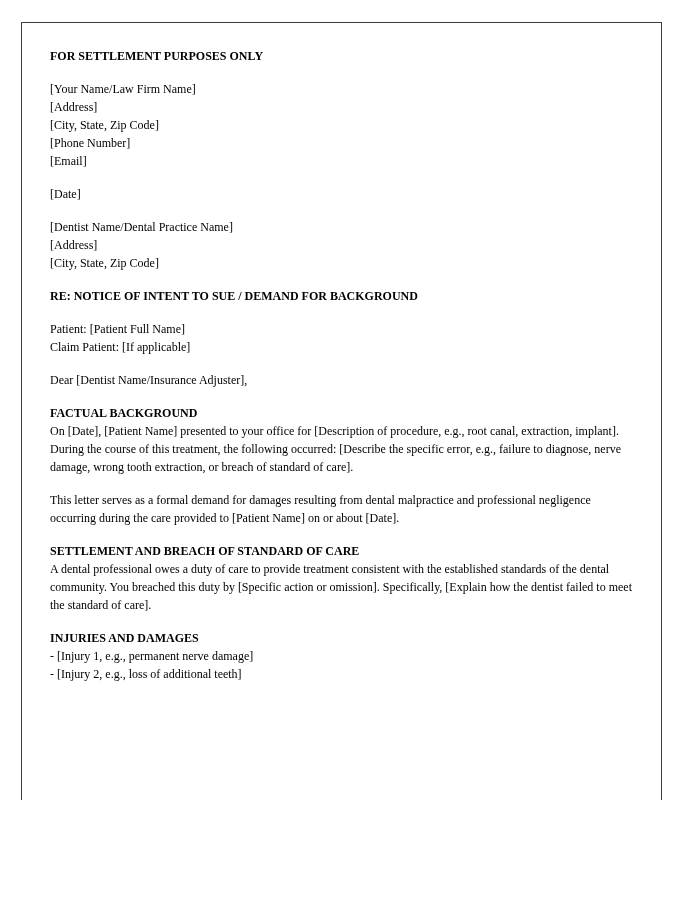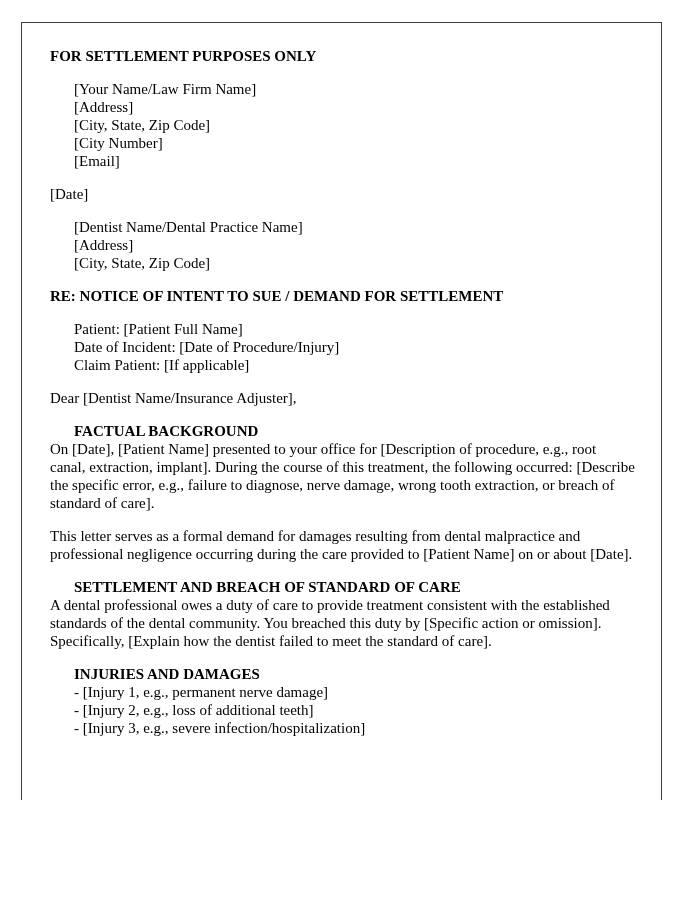--- a/index.html
+++ b/index.html
@@ -25,55 +25,54 @@
     border-left: 1px solid #3d3d3d;
     border-right: 1px solid #3d3d3d;
     border-bottom: none;
     box-sizing: border-box;
     padding: 24px 26px 0 28px;
     background: #ffffff;
     overflow: hidden;
   }
   .para {
     margin: 15px 0;
-    font-size: 15px;
+    font-size: 12px;
     line-height: 18px;
   }
   .para:first-child { margin-top: 0; }
   .bold { font-weight: bold; }
-  .block-line { display: block; margin-left: 24px; }
+  .block-line { display: block; }
 </style>
 </head>
 <body>
 
 <div class="letter-frame">
 
   <p class="para bold">FOR SETTLEMENT PURPOSES ONLY</p>
 
   <p class="para">
     <span class="block-line">[Your Name/Law Firm Name]</span>
     <span class="block-line">[Address]</span>
     <span class="block-line">[City, State, Zip Code]</span>
-    <span class="block-line">[City Number]</span>
+    <span class="block-line">[Phone Number]</span>
     <span class="block-line">[Email]</span>
   </p>
 
   <p class="para">[Date]</p>
 
   <p class="para">
     <span class="block-line">[Dentist Name/Dental Practice Name]</span>
     <span class="block-line">[Address]</span>
     <span class="block-line">[City, State, Zip Code]</span>
   </p>
 
-  <p class="para bold">RE: NOTICE OF INTENT TO SUE / DEMAND FOR SETTLEMENT</p>
+  <p class="para bold">RE: NOTICE OF INTENT TO SUE / DEMAND FOR BACKGROUND</p>
 
   <p class="para">
     <span class="block-line">Patient: [Patient Full Name]</span>
-    <span class="block-line">Date of Incident: [Date of Procedure/Injury]</span>
     <span class="block-line">Claim Patient: [If applicable]</span>
   </p>
 
   <p class="para">Dear [Dentist Name/Insurance Adjuster],</p>
 
   <p class="para">
     <span class="block-line bold">FACTUAL BACKGROUND</span>
     <span>On [Date], [Patient Name] presented to your office for [Description of procedure, e.g., root canal, extraction, implant]. During the course of this treatment, the following occurred: [Describe the specific error, e.g., failure to diagnose, nerve damage, wrong tooth extraction, or breach of standard of care].</span>
   </p>
 
@@ -81,16 +80,15 @@
 
   <p class="para">
     <span class="block-line bold">SETTLEMENT AND BREACH OF STANDARD OF CARE</span>
     <span>A dental professional owes a duty of care to provide treatment consistent with the established standards of the dental community. You breached this duty by [Specific action or omission]. Specifically, [Explain how the dentist failed to meet the standard of care].</span>
   </p>
 
   <p class="para">
     <span class="block-line bold">INJURIES AND DAMAGES</span>
     <span class="block-line">- [Injury 1, e.g., permanent nerve damage]</span>
     <span class="block-line">- [Injury 2, e.g., loss of additional teeth]</span>
-    <span class="block-line">- [Injury 3, e.g., severe infection/hospitalization]</span>
   </p>
 
 </div>
 
 </body></html>

